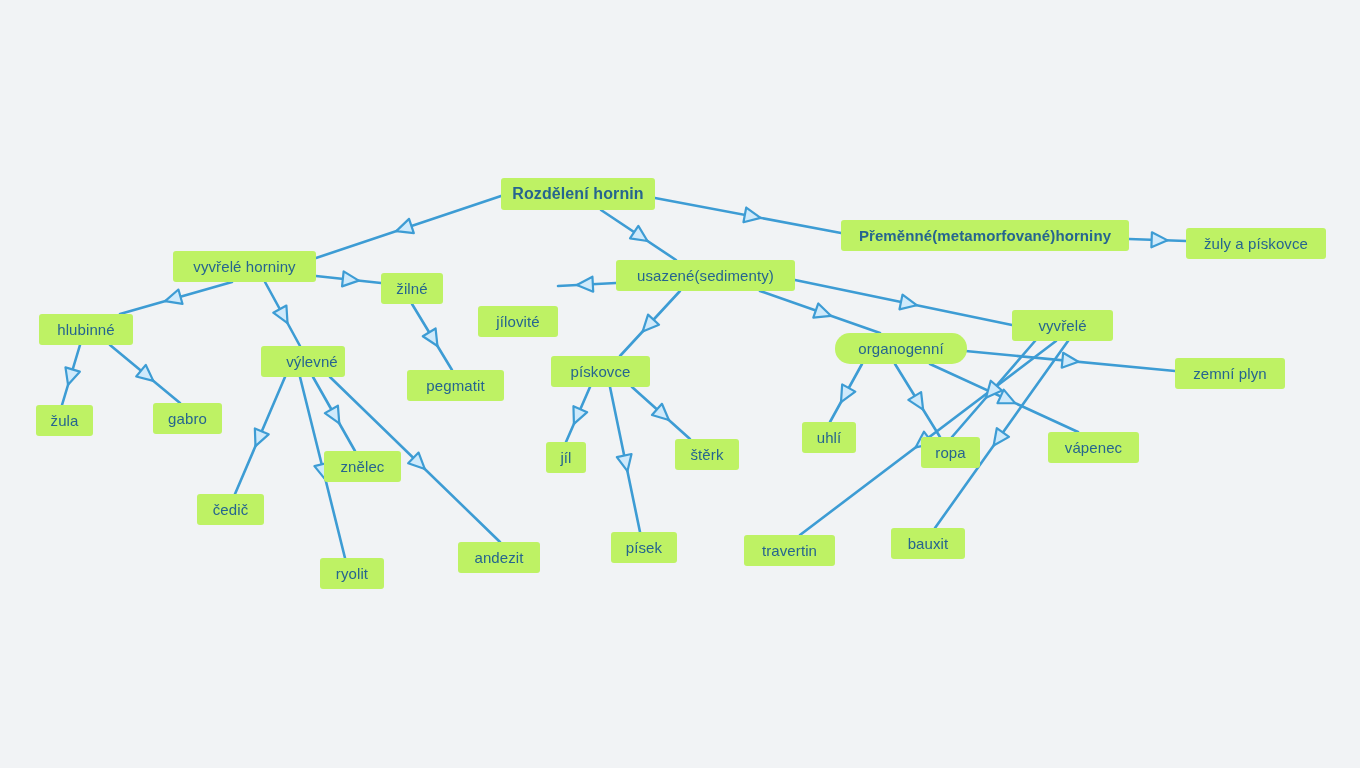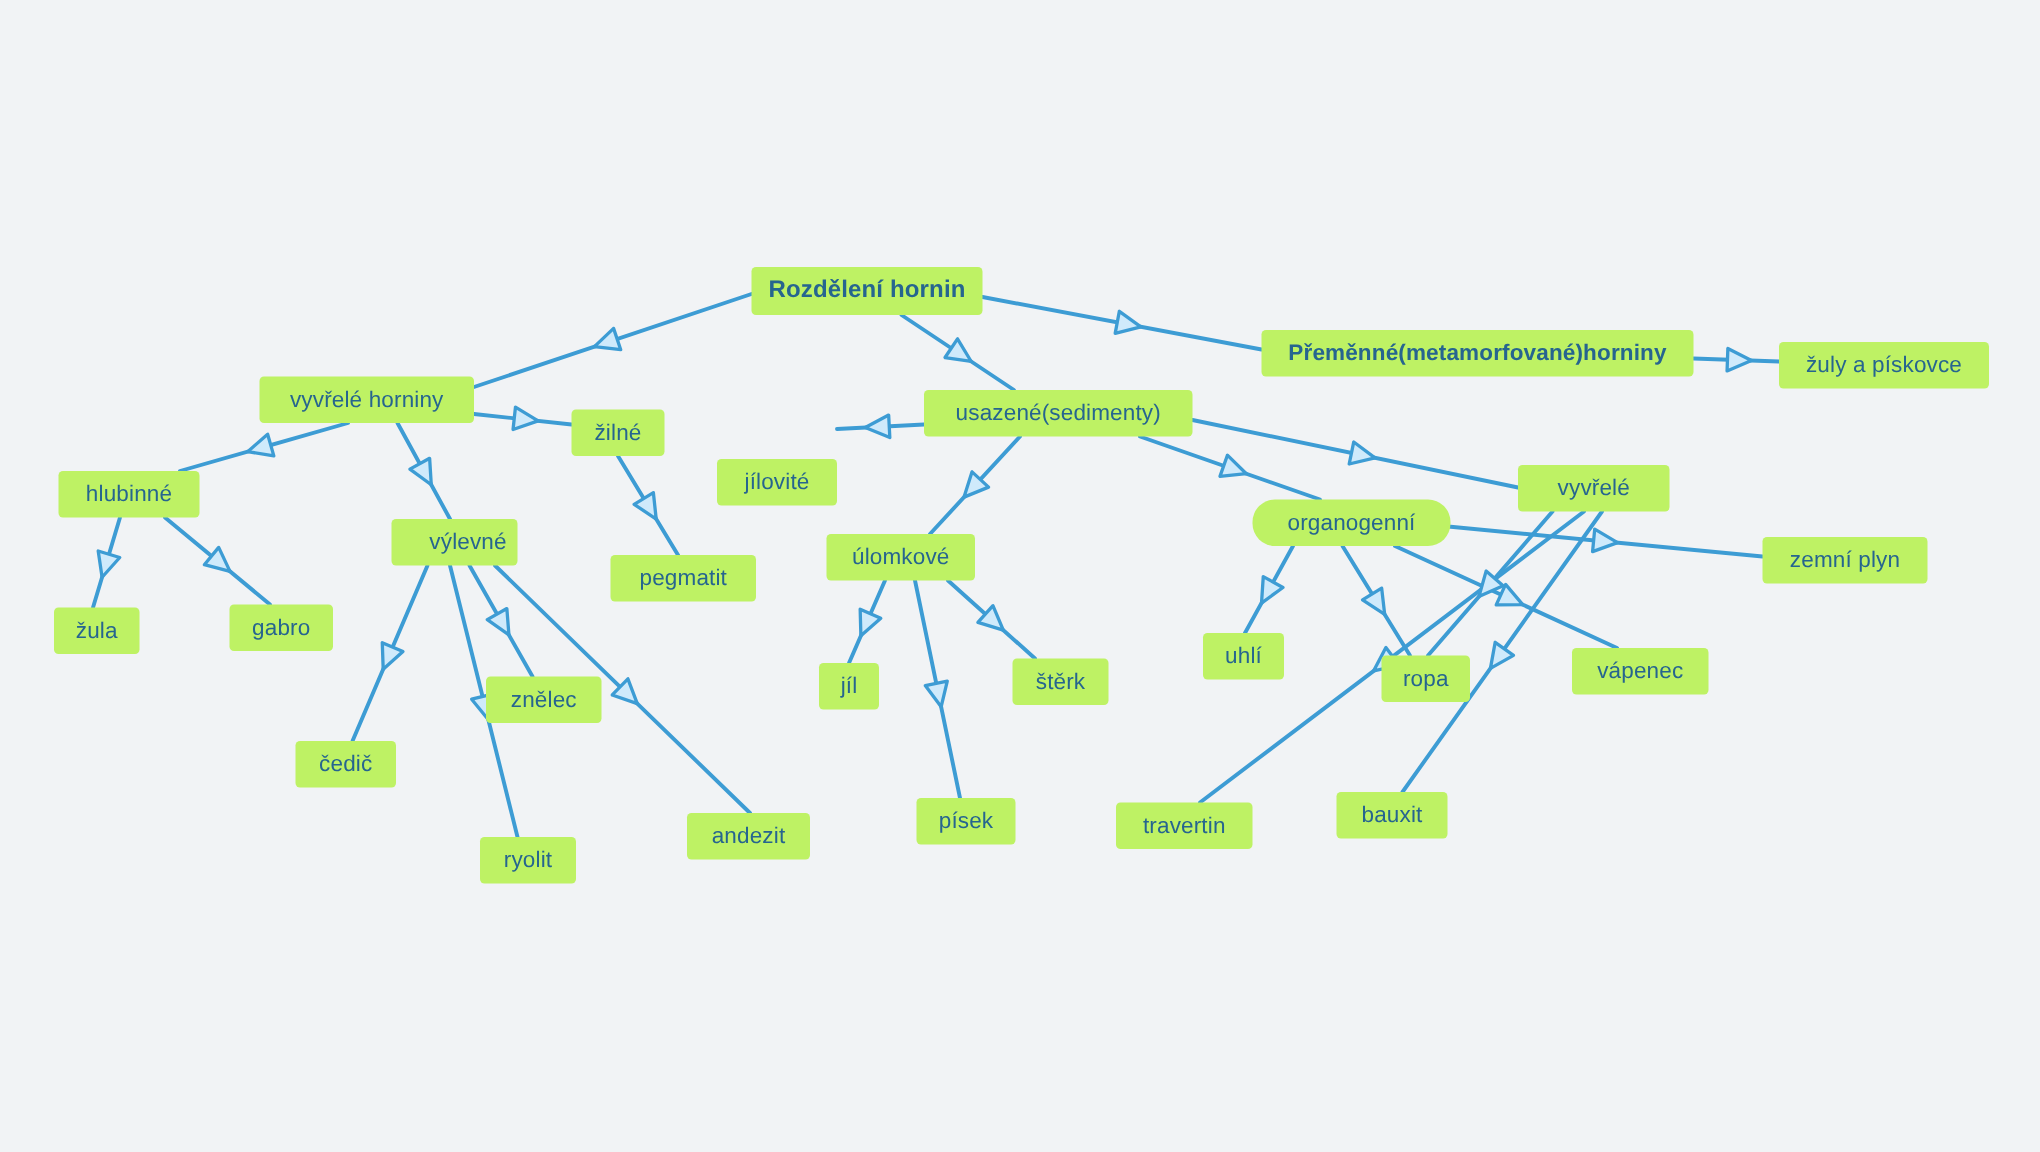--- a/index.html
+++ b/index.html
@@ -192,21 +192,21 @@
       <div class="node" style="left: 320px; top: 558px; width: 64px; height: 31px;">
         <span>ryolit</span>
       </div>
       <div class="node" style="left: 458px; top: 542px; width: 82px; height: 31px;">
         <span>andezit</span>
       </div>
       <div class="node" style="left: 478px; top: 270px; width: 80px; height: 31px; margin-top: 36px;">
         <span>jílovité</span>
       </div>
       <div class="node" style="left: 551px; top: 356px; width: 99px; height: 31px;">
-        <span>úlomkové</span>
+        <span>pískovce</span>
       </div>
       <div class="node" style="left: 835px; top: 333px; width: 132px; height: 31px; border-radius: 15px;">
         <span>organogenní</span>
       </div>
       <div class="node" style="left: 1012px; top: 310px; width: 101px; height: 31px;">
         <span>vyvřelé</span>
       </div>
       <div class="node" style="left: 546px; top: 442px; width: 40px; height: 31px;">
         <span>jíl</span>
       </div>

